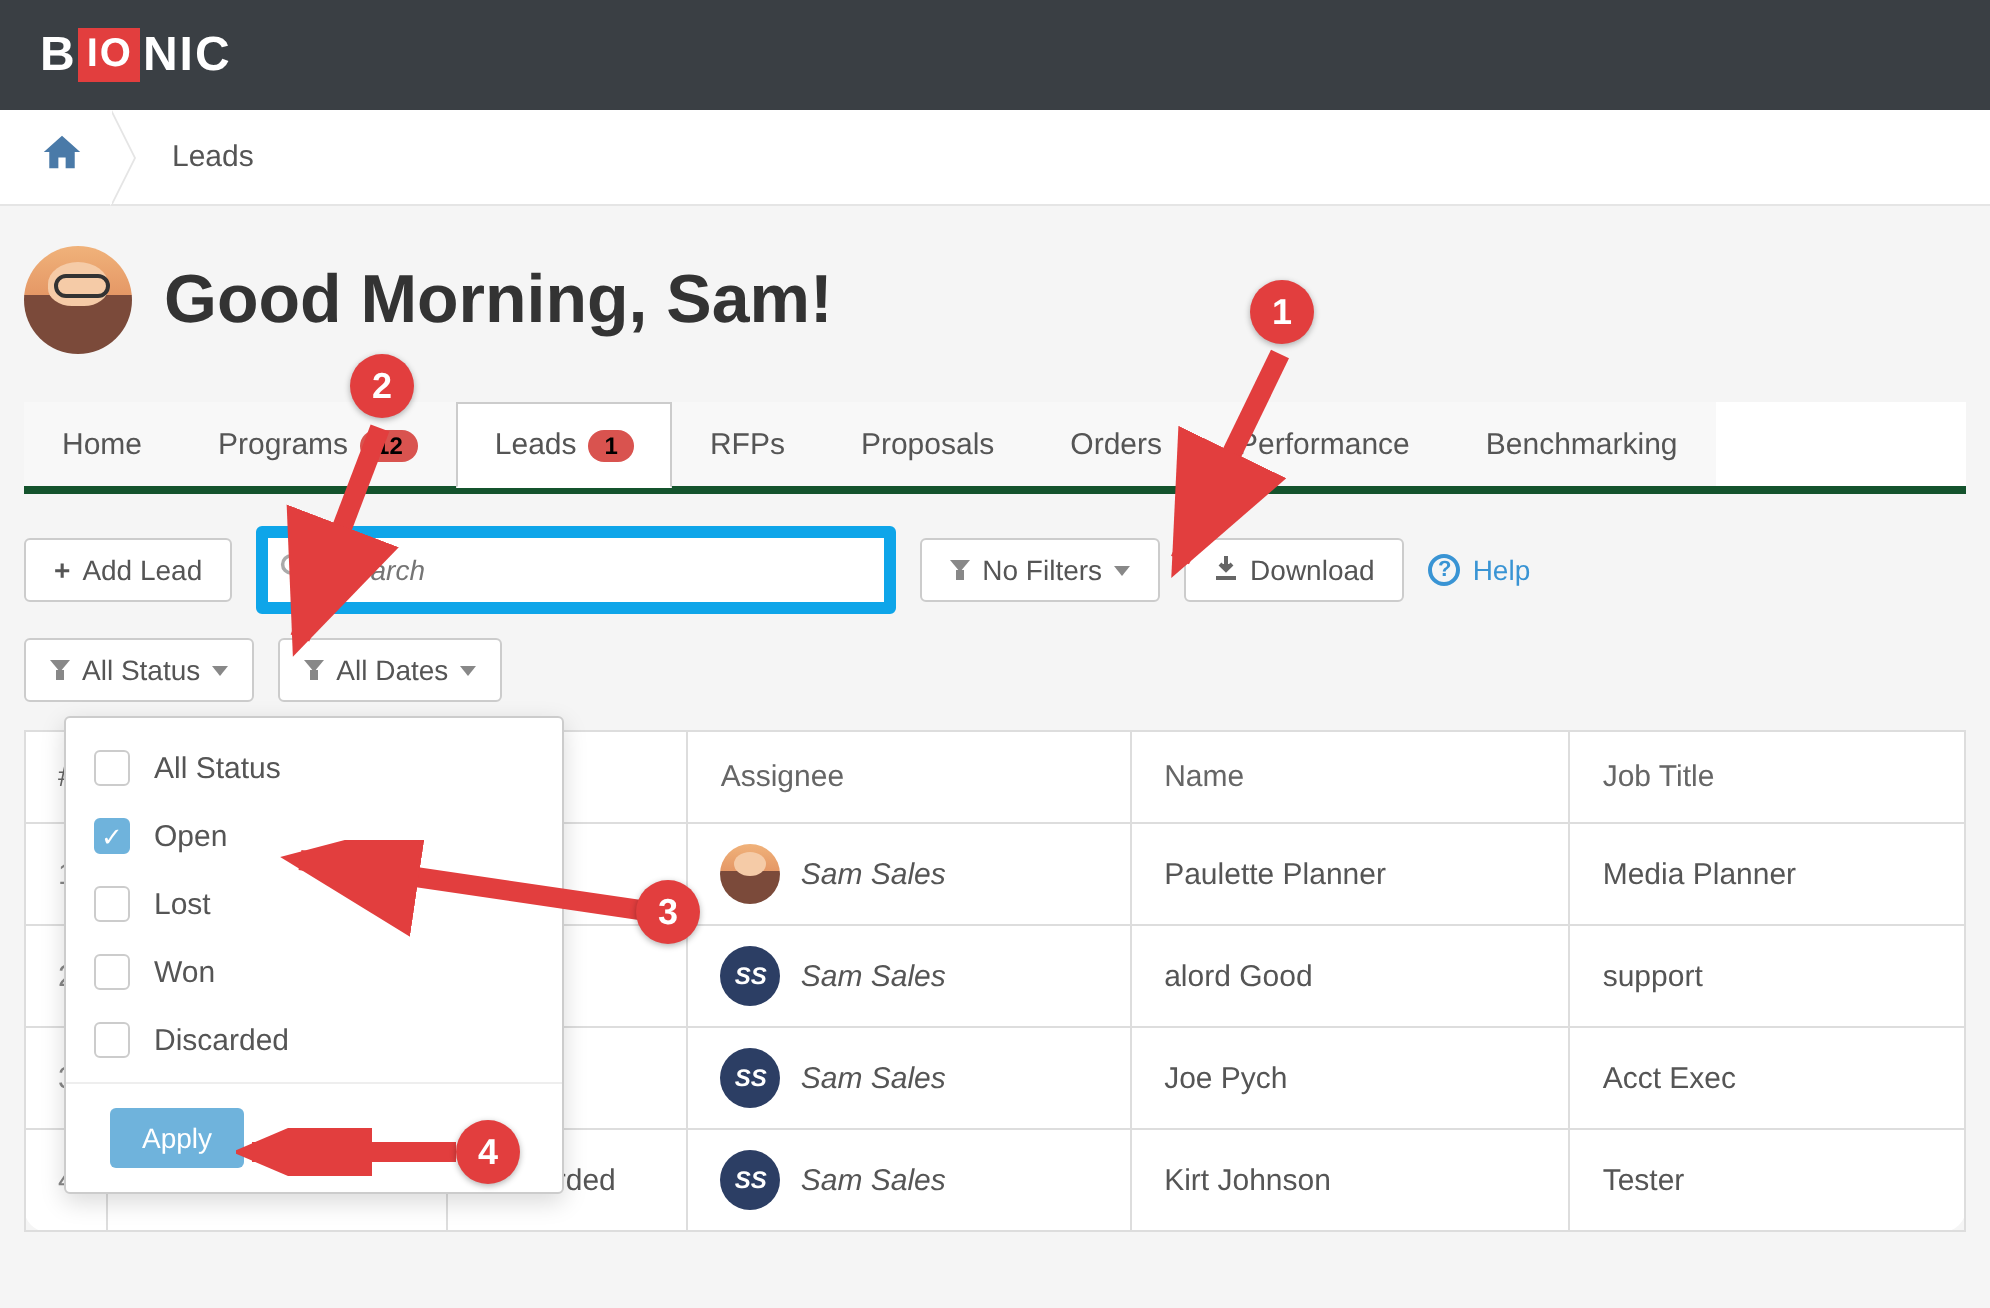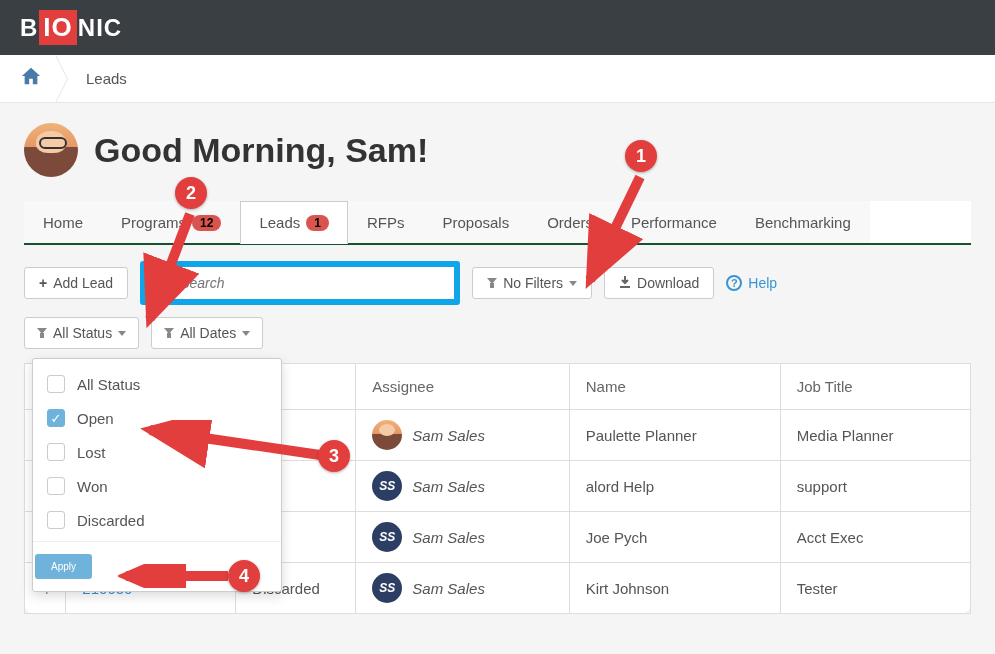--- a/index.html
+++ b/index.html
@@ -1,32 +1,32 @@
 <!DOCTYPE html>
 <html><head>
 <meta charset="utf-8">
 <style>
   * { box-sizing: border-box; margin: 0; padding: 0; }
   body { font-family: -apple-system, BlinkMacSystemFont, "Segoe UI", Helvetica, Arial, sans-serif; font-size: 14px; color: #333; background: #f5f5f5; width: 995px; height: 654px; overflow: hidden; position: relative; }
   .topbar { background: #3a3f44; height: 55px; display: flex; align-items: center; padding: 0 20px; }
   .logo { display: flex; align-items: center; }
   .logo-text { color: #fff; font-size: 24px; font-weight: 600; letter-spacing: 1px; display: flex; align-items: center; }
-  .logo-io { background: #e23e3e; color: #fff; padding: 2px 4px; margin: 0 1px; font-size: 26px; }
+  .logo-io { background: #e23e3e; color: #fff; padding: 2px 4px; margin: 0 1px; font-size: 20px; }
   .breadcrumb-bar { background: #fff; height: 48px; display: flex; align-items: center; padding: 0 20px; border-bottom: 1px solid #e5e5e5; }
   .home-icon-wrap { color: #4a7aa8; font-size: 20px; padding-right: 14px; }
   .bc-arrow { width: 0; height: 0; border-top: 24px solid transparent; border-bottom: 24px solid transparent; border-left: 12px solid #e5e5e5; position: relative; }
   .bc-arrow::after { content: ""; position: absolute; left: -13px; top: -24px; width: 0; height: 0; border-top: 24px solid transparent; border-bottom: 24px solid transparent; border-left: 12px solid #fff; }
   .breadcrumb-text { padding-left: 18px; color: #555; font-size: 15px; }
-  .content { padding: 20px 24px; }
+  .content { padding: 20px 12px; }
   .greeting-row { display: flex; align-items: center; gap: 16px; margin-bottom: 24px; }
   .avatar-lg { width: 54px; height: 54px; border-radius: 50%; background: linear-gradient(180deg,#f0b27a 0%,#e59866 45%,#7b4a3a 45%,#7b4a3a 100%); position: relative; overflow: hidden; flex-shrink: 0; }
   .avatar-lg::before { content:""; position:absolute; top:8px; left:12px; width:30px; height:22px; background:#f5cba7; border-radius:50% 50% 40% 40%; }
   .avatar-lg::after { content:""; position:absolute; top:14px; left:15px; width:24px; height:8px; background:transparent; border:2px solid #333; border-radius:8px; }
   .greeting-text { font-size: 34px; font-weight: bold; color: #333; }
-  .tabs { display: flex; border-bottom: 2px solid #14532d; background:#fff; }
+  .tabs { display: flex; border-bottom: 4px solid #14532d; background:#fff; }
   .tab { padding: 12px 18px; font-size: 15px; color: #555; border: 1px solid transparent; border-bottom: none; cursor: pointer; background:#f8f8f8; display:flex; align-items:center; gap:6px; }
   .tab.active { background: #fff; border-color: #ccc; border-bottom: 1px solid #fff; margin-bottom: -1px; font-weight: 500; }
   .tab .badge { background: #d9534f; color: #000000; border-radius: 10px; padding: 1px 8px; font-size: 12px; font-weight: bold; }
   .toolbar { display: flex; align-items: center; gap: 12px; padding: 16px 0 12px; }
   .btn { border: 1px solid #ccc; background: #fff; padding: 7px 14px; font-size: 14px; color: #555; border-radius: 3px; cursor: pointer; display: inline-flex; align-items: center; gap: 6px; }
   .search-wrap { flex: 1; max-width: 320px; position: relative; }
   .search-wrap .search-ic { position: absolute; left: 12px; top: 50%; transform: translateY(-50%); color: #aaa; }
   .search-input { width: 100%; padding: 8px 12px 8px 34px; border: 6px solid #0ea5e9; border-radius: 3px; font-size: 14px; font-style: italic; color:#999; }
   .help-link { color: #3994d4; font-size: 14px; display: inline-flex; align-items: center; gap: 6px; text-decoration:none; }
   .filter-row { display: flex; gap: 12px; padding-bottom: 14px; }
@@ -41,21 +41,21 @@
   .table td.idx { width: 30px; text-align:center; color:#888; }
   .link { color: #3994d4; }
   .assignee-cell { display:flex; align-items:center; gap:10px;font-style:italic; }
   .avatar-sm { width:30px; height:30px; border-radius:50%; background:#2c3e64; color:#fff; display:flex; align-items:center; justify-content:center; font-size:12px; font-weight:bold; flex-shrink:0; }
   .avatar-sm.photo { background: linear-gradient(180deg,#f0b27a 0%,#e59866 45%,#7b4a3a 45%,#7b4a3a 100%); position:relative; overflow:hidden; }
   .avatar-sm.photo::before { content:""; position:absolute; top:4px; left:7px; width:16px; height:12px; background:#f5cba7; border-radius:50%; }
   .dropdown-panel { position: absolute; top: 358px; left: 32px; width: 250px; background: #fff; border: 1px solid #ccc; border-radius: 3px; box-shadow: 0 4px 12px rgba(0,0,0,.15); z-index: 50; padding: 8px 0; }
   .dd-option { display: flex; align-items: center; gap: 12px; padding: 8px 14px; font-size: 15px; color: #555; cursor: pointer; }
   .dd-check { width: 18px; height: 18px; border: 1px solid #ccc; border-radius: 3px; flex-shrink: 0; display:flex; align-items:center; justify-content:center; }
   .dd-check.checked { background: #6fb3dc; border-color: #6fb3dc; color: #fff; font-size: 13px; }
-  .dd-apply { margin: 8px 2px 4px; background: #6fb3dc; color: #fff; border: none; padding: 7px 16px; font-size: 10px; border-radius: 3px; cursor: pointer; }
+  .dd-apply { margin: 8px 22px 4px; background: #6fb3dc; color: #fff; border: none; padding: 7px 16px; font-size: 14px; border-radius: 3px; cursor: pointer; }
   .dd-sep { border-top:1px solid #eee; margin:4px 0; }
   .annot { position: absolute; z-index: 100; pointer-events: none; }
   .annot-circle { width: 32px; height: 32px; border-radius: 50%; background: #e23e3e; color: #fff; display: flex; align-items: center; justify-content: center; font-size: 18px; font-weight: bold; box-shadow: 0 1px 3px rgba(0,0,0,.3); }
   svg.arrow { position:absolute; z-index:99; pointer-events: none; }
 </style>
 </head>
 <body>
 
 <div class="topbar">
   <div class="logo">
@@ -187,21 +187,21 @@
       <tr>
         <td class="idx">2</td>
         <td><span class="link"></span></td>
         <td>ded</td>
         <td>
             <div class="assignee-cell">
               <div class="avatar-sm">SS</div>
               <span>Sam Sales</span>
             </div>
           </td>
-        <td>alord Help</td>
+        <td>alord Good</td>
         <td>support</td>
       </tr>
       <tr>
         <td class="idx">3</td>
         <td><span class="link"></span></td>
         <td>ded</td>
         <td>
             <div class="assignee-cell">
               <div class="avatar-sm">SS</div>
               <span>Sam Sales</span>

